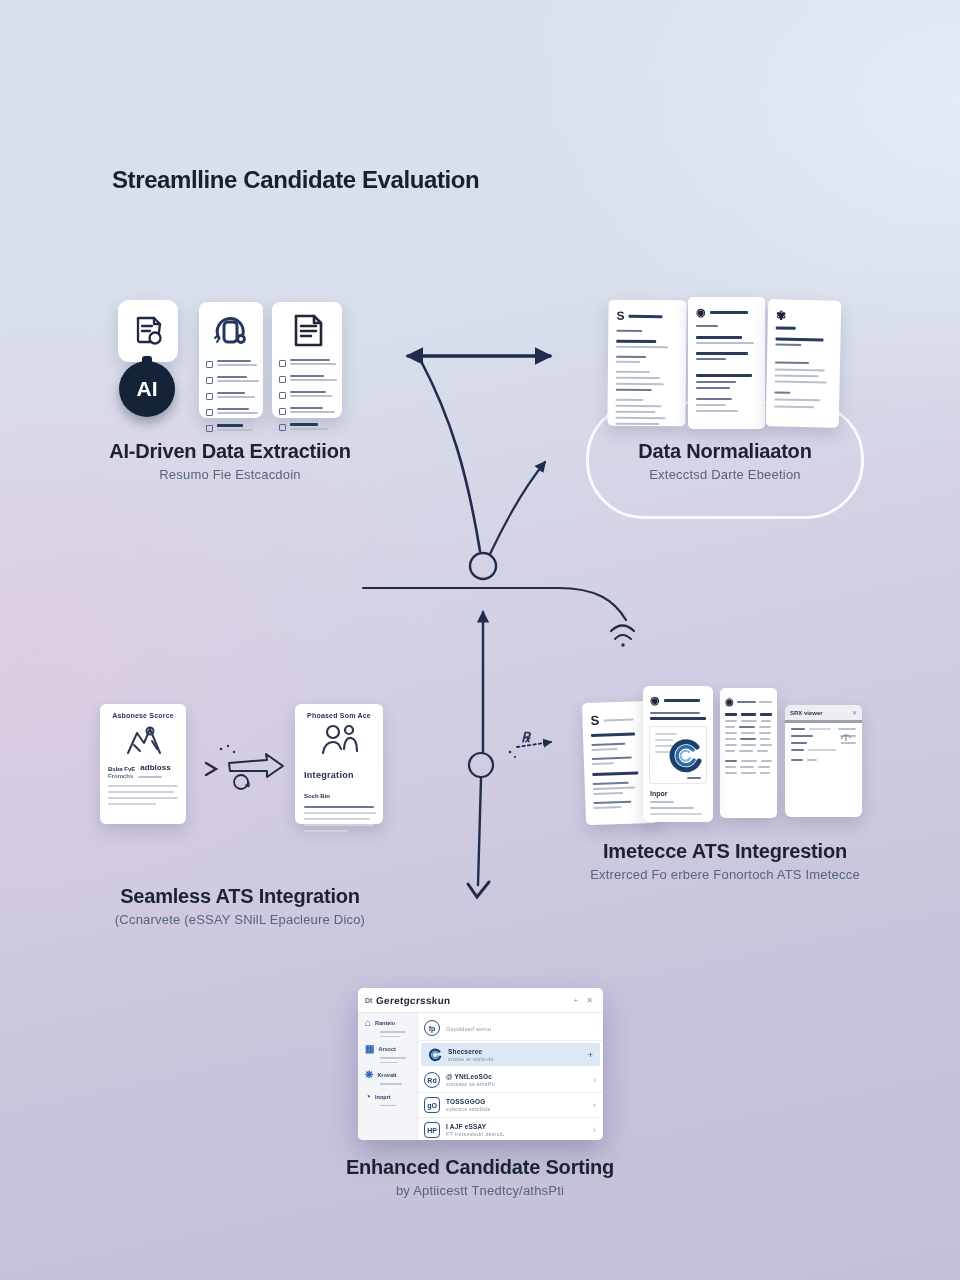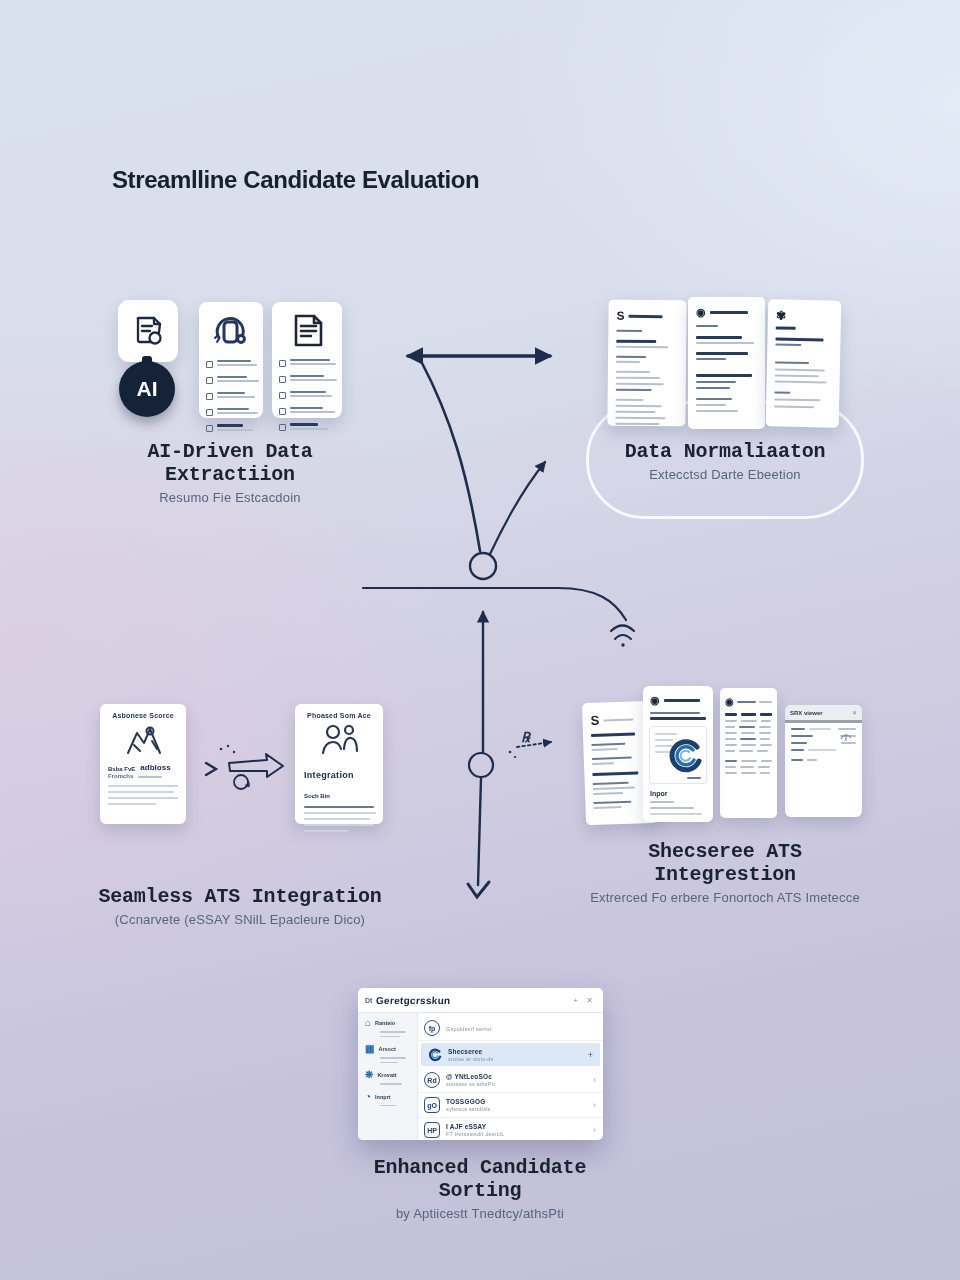--- a/index.html
+++ b/index.html
@@ -7,21 +7,21 @@
   .canvas{position:relative;width:960px;height:1280px;overflow:hidden;
     background:
       radial-gradient(620px 480px at 2% 50%, rgba(226,201,224,.55), rgba(226,201,224,0) 70%),
       radial-gradient(700px 500px at 100% 8%, rgba(228,236,248,.9), rgba(228,236,248,0) 65%),
       linear-gradient(168deg,#dae1ee 0%,#d8deeb 28%,#d1cde2 55%,#c7c3dc 78%,#c2c0d8 100%);}
   .abs{position:absolute;}
   
   .h1{font-size:43px;font-weight:800;color:#121c2b;letter-spacing:-1.2px;}
   .h2{font-size:24px;font-weight:800;color:#18202e;letter-spacing:-0.4px;}
   .grouplabel{text-align:center;}
-  .grouplabel .t{font-size:20px;font-weight:800;color:#1b2231;letter-spacing:-0.2px;font-family:Liberation Mono, monospace;}
+  .grouplabel .t{font-size:20px;font-weight:800;color:#1b2231;letter-spacing:-0.2px;}
   .grouplabel .s{font-size:13px;font-weight:500;color:#55657c;margin-top:4px;letter-spacing:.2px;}
   
   .card{position:absolute;background:#fff;border-radius:8px;
         box-shadow:0 7px 16px rgba(44,54,92,.18);}
   .bar{height:2px;background:#b9c0cc;border-radius:1px;}
   .bar.d{background:#6b7892;}
   .bar.n{background:#2a3a5c;height:3px;}
   .bar.g{background:#cfd4dc;}
   .minirow{display:flex;align-items:flex-start;gap:4px;margin:0 7px 8px 7px;}
   .minirow .mk{width:5px;height:5px;border:1px solid #5a6a86;border-radius:1px;flex:none;margin-top:1px;}
@@ -522,21 +522,21 @@
         <div class="bar" style="width:10px"></div>
       </div>
     <svg width="16" height="16" style="position:absolute;right:8px;top:24px;" viewBox="0 0 16 16">
       <g stroke="#7c8aa0" stroke-width="1.2" fill="none">
           <path d="M3 10 Q8 2 13 9 M8 6 L8 12"></path>
         </g>
     </svg>
   </div>
 
   <div class="abs grouplabel" style="left:575px;top:840px;width:300px;">
-    <div class="t">Shecseree ATS Integrestion</div>
+    <div class="t">Imetecce ATS Integrestion</div>
     <div class="s">Extrerced Fo erbere Fonortoch ATS Imetecce</div>
   </div>
 
   <div class="dash" style="left:358px;top:988px;width:245px;height:152px;">
     <div class="dash-header">
       <span style="font-size:7px;color:#5a6678;font-weight:700;margin-right:4px;">Dt</span>
       <span class="dash-title">Geretgcrsskun</span>
       <span class="dash-hicons">+ ✕</span>
     </div>
     <div class="dash-body">

